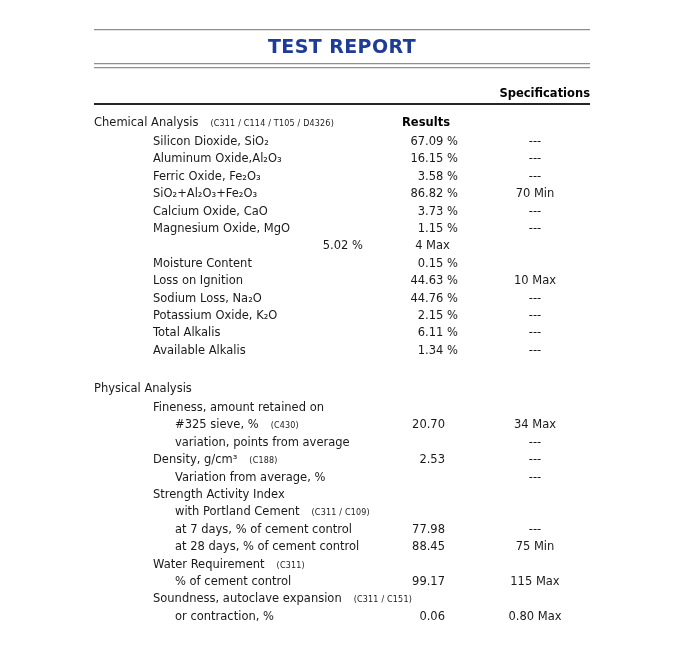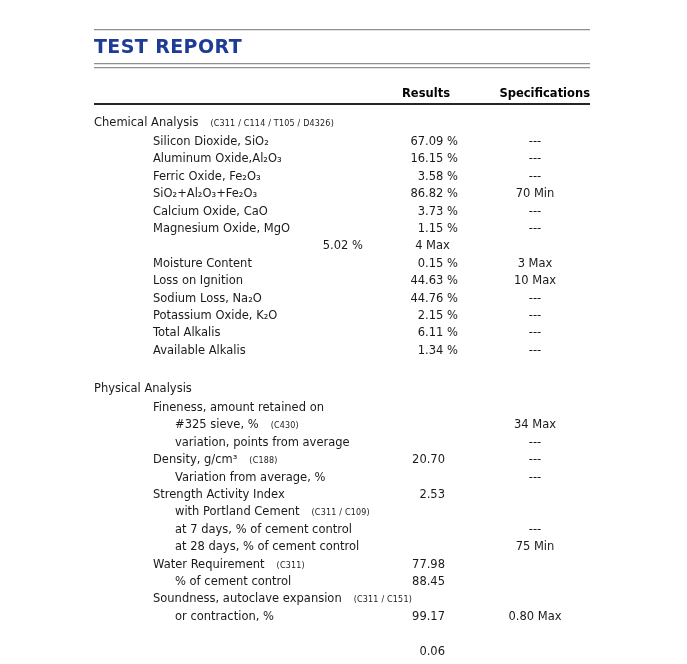--- a/index.html
+++ b/index.html
@@ -9,49 +9,49 @@
     background:#ffffff;
     font-family:"DejaVu Sans", sans-serif;
     color:#1a1a1a;
     font-size:11.5px;
     overflow:hidden;
   }
   .rule{height:0;border-top:1px solid #8f8f8f;border-bottom:1px solid #e2e2e2;}
   .top-rule{position:absolute;left:94px;top:29px;width:496px;}
   .report-title{
     position:absolute;left:94px;top:35px;width:496px;
-    font-size:19px;font-weight:bold;
+    text-align:center;font-size:19px;font-weight:bold;
     letter-spacing:0.4px;color:var(--title-color,#1e3c96);
   }
   .double-rule{position:absolute;left:94px;top:63px;width:496px;}
   .double-rule .rule{margin-bottom:2px;}
   .col-headers{
     position:absolute;left:94px;top:86px;width:496px;
     display:grid;grid-template-columns:1fr 95px 110px;
     font-weight:bold;font-size:11.5px;color:#000;
   }
-  .col-headers .results-h{text-align:right;padding-right:30px;white-space:nowrap;}
+  .col-headers .results-h{text-align:right;padding-right:30px;white-space:nowrap;margin-top:29px;}
   .col-headers .specs-h{text-align:right;white-space:nowrap;}
   .header-rule{position:absolute;left:94px;top:103px;width:496px;height:0;border-top:2px solid #262626;}
   .report-body{position:absolute;left:94px;top:106px;width:496px;}
   .section{margin:0;}
   .section + .section{margin-top:21px;}
   .row{
     display:grid;grid-template-columns:1fr 95px 110px;
     height:17.4px;line-height:16px;white-space:nowrap;
   }
   .row.heading{height:19px;margin-top:8px;}
   .section + .section .row.heading{margin-top:0;}
   .label{overflow:visible;}
   .ind0{padding-left:0;}
   .ind1{padding-left:59px;}
   .ind2{padding-left:81px;}
   .note{font-size:8px;margin-left:12px;color:#1a1a1a;letter-spacing:0.2px;}
   .result{text-align:right;padding-right:22px;}
-  .result.nopct{padding-right:35px;margin-top:35px;}
+  .result.nopct{padding-right:35px;}
   .spec{text-align:center;}
 </style>
 </head>
 <body>
 
 <div class="page">
   <div class="rule top-rule"></div>
 
   <div class="report-title">TEST REPORT</div>
 
@@ -105,21 +105,20 @@
           <div class="result">1.15 %</div>
           <div class="spec">---</div>
         </div>
         <div class="row">
           <div class="result">5.02 %</div>
           <div class="spec">4 Max</div>
         </div>
         <div class="row">
           <div class="label ind1"><span class="lbl">Moisture Content</span></div>
           <div class="result">0.15 %</div>
-          <div class="spec">3 Max</div>
         </div>
         <div class="row">
           <div class="label ind1"><span class="lbl">Loss on Ignition</span></div>
           <div class="result">44.63 %</div>
           <div class="spec">10 Max</div>
         </div>
         <div class="row">
           <div class="label ind1"><span class="lbl">Sodium Loss, Na₂O</span></div>
           <div class="result">44.76 %</div>
           <div class="spec">---</div>
@@ -192,20 +191,21 @@
           <div class="spec">75 Min</div>
         </div>
         <div class="row">
           <div class="label ind1"><span class="lbl">Water Requirement</span><span class="note">(C311)</span></div>
           <div class="result"></div>
           <div class="spec"></div>
         </div>
         <div class="row">
           <div class="label ind2"><span class="lbl">% of cement control</span></div>
           <div class="result nopct">99.17</div>
+          <div class="spec">115 Max</div>
         </div>
         <div class="row">
           <div class="label ind1"><span class="lbl">Soundness, autoclave expansion</span><span class="note">(C311 / C151)</span></div>
           <div class="result"></div>
           <div class="spec"></div>
         </div>
         <div class="row">
           <div class="label ind2"><span class="lbl">or contraction, %</span></div>
           <div class="result nopct">0.06</div>
           <div class="spec">0.80 Max</div>

